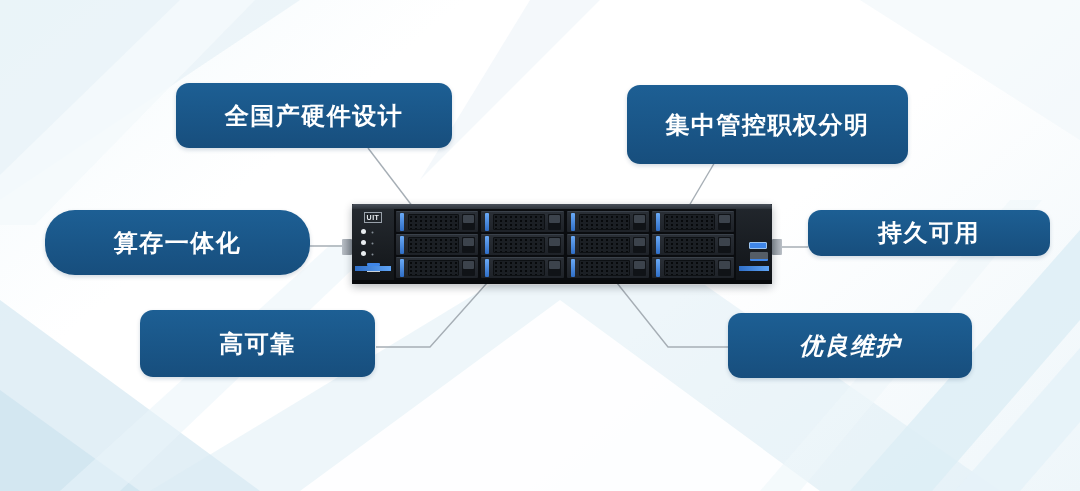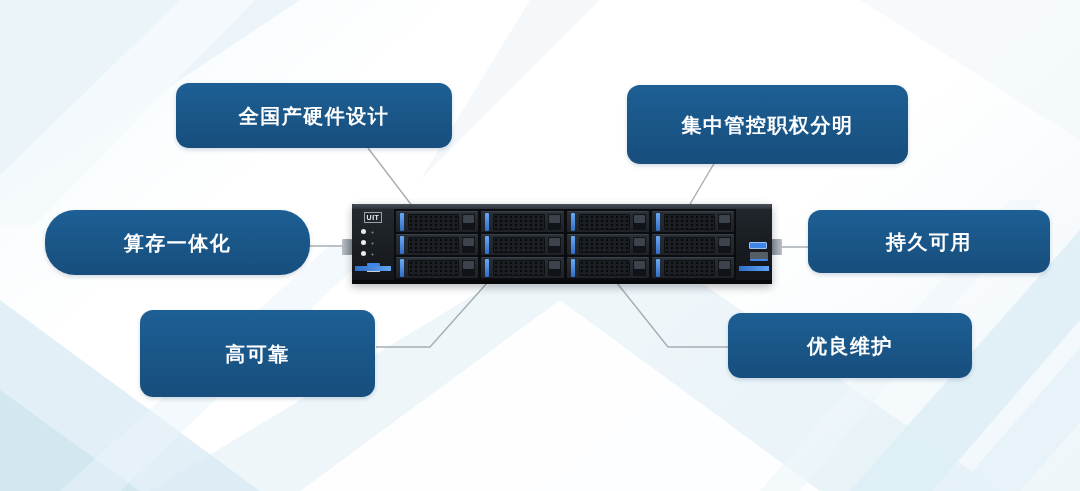--- a/index.html
+++ b/index.html
@@ -10,30 +10,30 @@
   }
   svg.bg-decor{position:absolute;left:0;top:0;width:1080px;height:491px;}
   svg.connectors{position:absolute;left:0;top:0;width:1080px;height:491px;pointer-events:none;}
   .connector{stroke:var(--connector,#a6aeb5);stroke-width:1.4;fill:none;}
 
   
   .pill{
     position:absolute;display:flex;align-items:center;justify-content:center;
     background:linear-gradient(180deg,var(--label-bg,#1d5f94),var(--label-bg-dark,#174e7d));
     color:var(--label-text,#fff);
-    border-radius:13px;font-weight:bold;font-size:20px;letter-spacing:1.5px;
+    border-radius:13px;font-weight:bold;font-size:24px;letter-spacing:1.5px;
     box-shadow:0 2px 4px rgba(16,58,92,.18);
     text-align:center;line-height:1;
   }
   .f-tl{left:176px;top:83px;width:276px;height:65px;}
   .f-tr{left:627px;top:85px;width:281px;height:79px;}
   .f-ml{left:45px;top:210px;width:265px;height:65px;border-radius:30px;}
-  .f-mr{left:808px;top:210px;width:242px;height:63px;}
-  .f-bl{left:140px;top:310px;width:235px;height:87px;}
-  .f-br{left:728px;top:313px;width:244px;height:65px;}
+  .f-mr{left:808px;top:210px;width:242px;height:46px;}
+  .f-bl{left:140px;top:310px;width:235px;height:67px;}
+  .f-br{left:728px;top:313px;width:244px;height:65px;font-style:italic;}
 
   
   .server{position:absolute;left:344px;top:203px;width:436px;height:82px;}
   .chassis{
     position:absolute;left:8px;right:8px;top:1px;bottom:1px;display:flex;
     background:#14171b;border-radius:2px;box-shadow:0 3px 8px rgba(10,20,30,.30);
   }
   .chassis::before{content:"";position:absolute;left:0;right:0;top:0;height:5px;z-index:3;
     background:linear-gradient(180deg,#4a515b,#2c3138);border-radius:2px 2px 0 0;}
   .chassis::after{content:"";position:absolute;left:0;right:0;bottom:0;height:4px;z-index:3;

